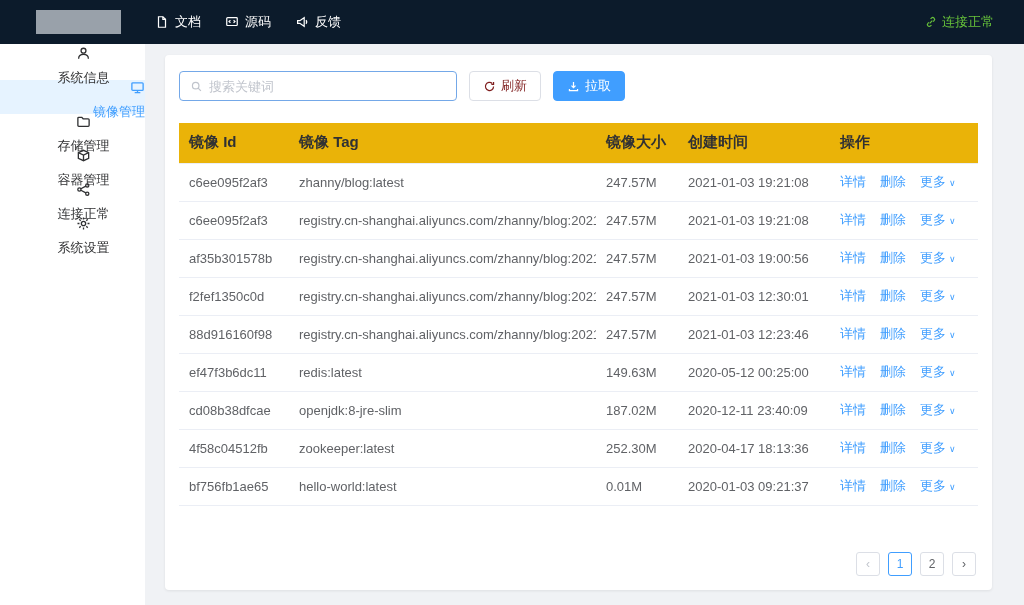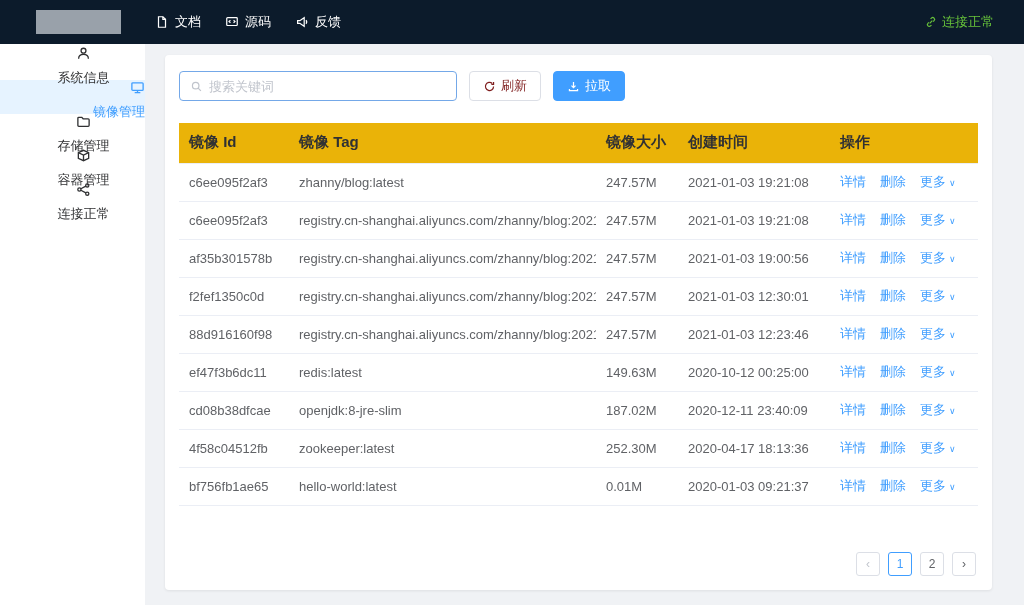--- a/index.html
+++ b/index.html
@@ -169,20 +169,29 @@
     <div class="side-item">
       <span class="icon">
         <svg width="15" height="15" viewBox="0 0 16 16" fill="none" stroke="currentColor" stroke-width="1.4">
             <circle cx="3.6" cy="8" r="1.7"></circle>
             <circle cx="12" cy="3.6" r="1.7"></circle>
             <circle cx="12" cy="12.4" r="1.7"></circle>
             <path d="M5.2 7.2l5.3-2.8M5.2 8.8l5.3 2.8"></path>
           </svg>
       </span>
       <span>连接正常</span>
+    </div>
+    <div class="side-item">
+      <span class="icon">
+        <svg width="15" height="15" viewBox="0 0 16 16" fill="none" stroke="currentColor" stroke-width="1.4">
+            <circle cx="8" cy="8" r="2.3"></circle>
+            <path d="M8 1.6v2.1M8 12.3v2.1M1.6 8h2.1M12.3 8h2.1M3.5 3.5L5 5M11 11l1.5 1.5M12.5 3.5L11 5M5 11l-1.5 1.5"></path>
+          </svg>
+      </span>
+      <span>系统设置</span>
     </div>
   </aside>
 
   <main class="main">
     <section class="card">
 
       <div class="toolbar">
         <div class="search-box">
           <span class="icon">
             <svg width="13" height="13" viewBox="0 0 16 16" fill="none" stroke="currentColor" stroke-width="1.5">
@@ -255,21 +264,21 @@
               <td>88d916160f98</td>
               <td>registry.cn-shanghai.aliyuncs.com/zhanny/blog:20210103-1</td>
               <td>247.57M</td>
               <td>2021-01-03 12:23:46</td>
               <td><a class="action-link">详情</a><a class="action-link">删除</a><a class="action-link">更多<span class="caret">∨</span></a></td>
             </tr>
             <tr>
               <td>ef47f3b6dc11</td>
               <td>redis:latest</td>
               <td>149.63M</td>
-              <td>2020-10-12 00:25:00</td>
+              <td>2020-05-12 00:25:00</td>
               <td><a class="action-link">详情</a><a class="action-link">删除</a><a class="action-link">更多<span class="caret">∨</span></a></td>
             </tr>
             <tr>
               <td>cd08b38dfcae</td>
               <td>openjdk:8-jre-slim</td>
               <td>187.02M</td>
               <td>2020-12-11 23:40:09</td>
               <td><a class="action-link">详情</a><a class="action-link">删除</a><a class="action-link">更多<span class="caret">∨</span></a></td>
             </tr>
             <tr>

